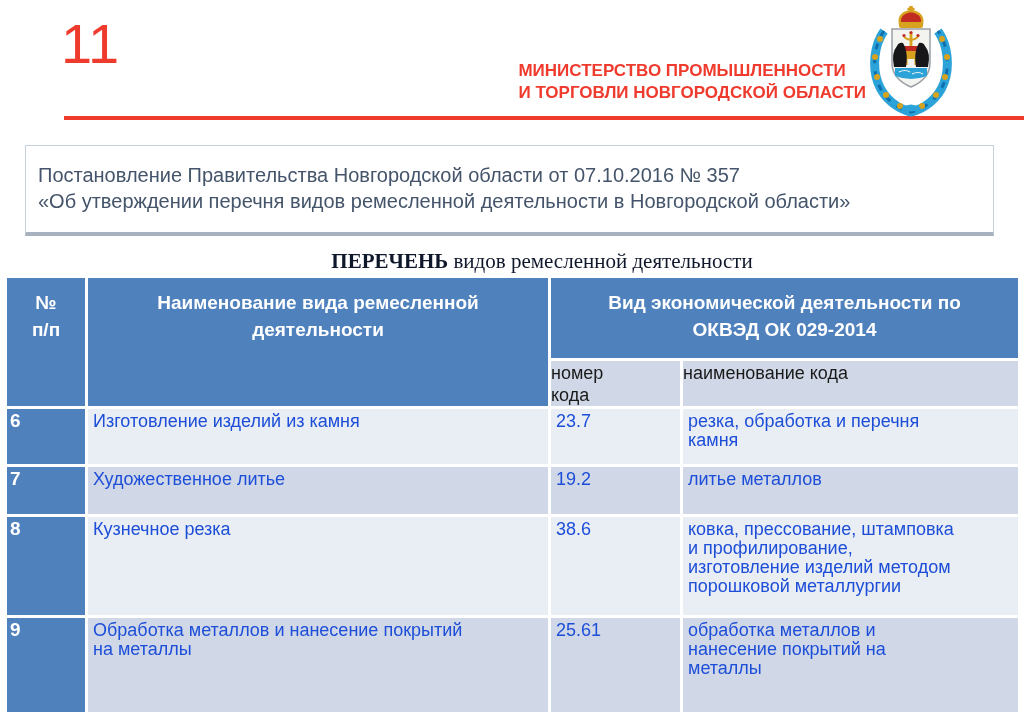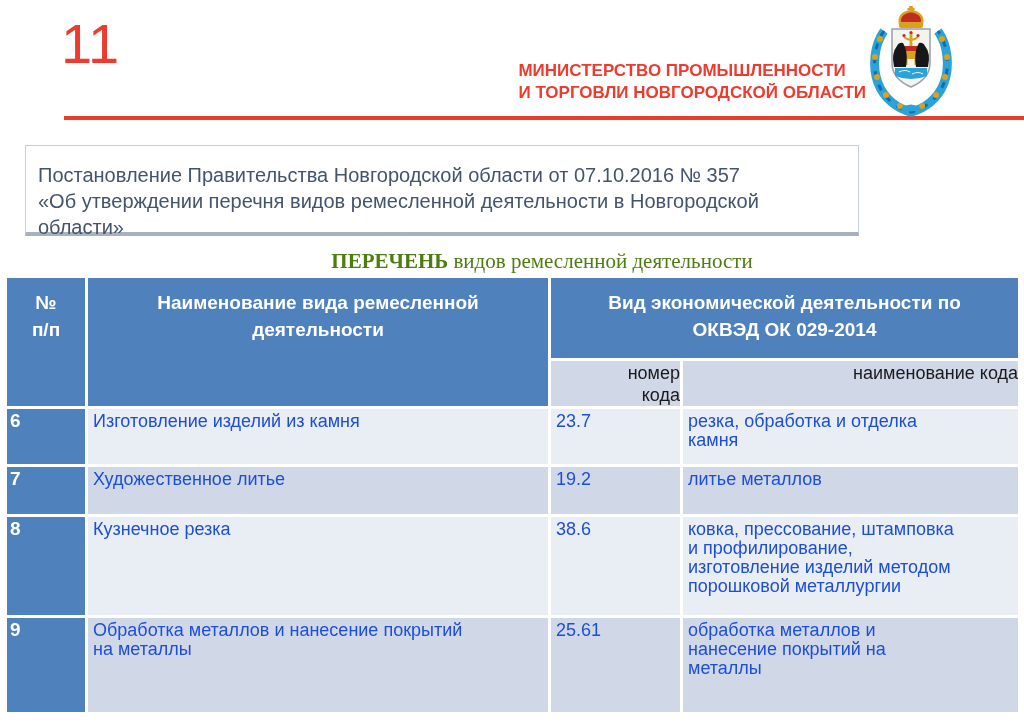--- a/index.html
+++ b/index.html
@@ -21,35 +21,35 @@
     white-space:pre-line;
   }
   .red-line {
     position:absolute; left:64px; right:0; top:116px; height:4px;
     background:#ee3b2e;
   }
   .coat {
     position:absolute; left:864px; top:5px; width:94px; height:112px;
   }
   .decree-box {
-    position:absolute; left:25px; top:145px; width:834px; height:91px;
+    position:absolute; left:25px; top:145px; width:969px; height:91px;
     background:#ffffff;
     border:1px solid #c6d0dd;
     border-bottom:4px solid #a8b2bf;
     padding:16px 12px 0 12px;
   }
   .decree-text {
     color:#44546a; font-size:20px; line-height:26px; font-weight:400;
     white-space:pre-line;
   }
   .list-title {
     position:absolute; left:60px; right:0; top:249px;
     text-align:center;
     font-family:"Liberation Serif", serif;
-    font-size:21px; color:#4d7c0f;
+    font-size:21px; color:#0f172a;
   }
   .list-title .t-bold { font-weight:bold; }
   table.main {
     position:absolute; left:4px; top:275px;
     width:1014px;
     border-collapse:collapse; table-layout:fixed;
   }
   table.main th, table.main td {
     border:3px solid #ffffff;
     vertical-align:top;
@@ -57,21 +57,21 @@
   }
   .th-blue {
     background:#4f81bd; color:#ffffff;
     font-weight:bold; font-size:19px; line-height:27px;
     text-align:center; padding-top:11px;
     white-space:pre-line;
   }
   .sub-th {
     background:#d0d8e8; color:#1a1a1a;
     font-weight:400; font-size:18px; line-height:22px;
-    text-align:right; padding-top:1px;
+    text-align:left; padding-top:1px;
     white-space:pre-line;
   }
   td.num {
     background:#4f81bd; color:#ffffff;
     font-weight:bold; font-size:19px; line-height:22px;
     padding:1px 0 0 3px;
   }
   td.body {
     font-size:18px; line-height:19px; color:#1d4ed8;
     padding:3px 4px 0 5px;
@@ -167,21 +167,21 @@
     </tr>
     <tr style="height:43px">
       <th class="sub-th">номер
 кода</th>
       <th class="sub-th">наименование кода</th>
     </tr>
     <tr style="height:58px" class="band-light">
       <td class="num">6</td>
       <td class="body">Изготовление изделий из камня</td>
       <td class="body">23.7</td>
-      <td class="body">резка, обработка и отделка
+      <td class="body">резка, обработка и перечня
 камня</td>
     </tr>
     <tr style="height:50px" class="band-dark">
       <td class="num">7</td>
       <td class="body">Художественное литье</td>
       <td class="body">19.2</td>
       <td class="body">литье металлов</td>
     </tr>
     <tr style="height:101px" class="band-light">
       <td class="num">8</td>

